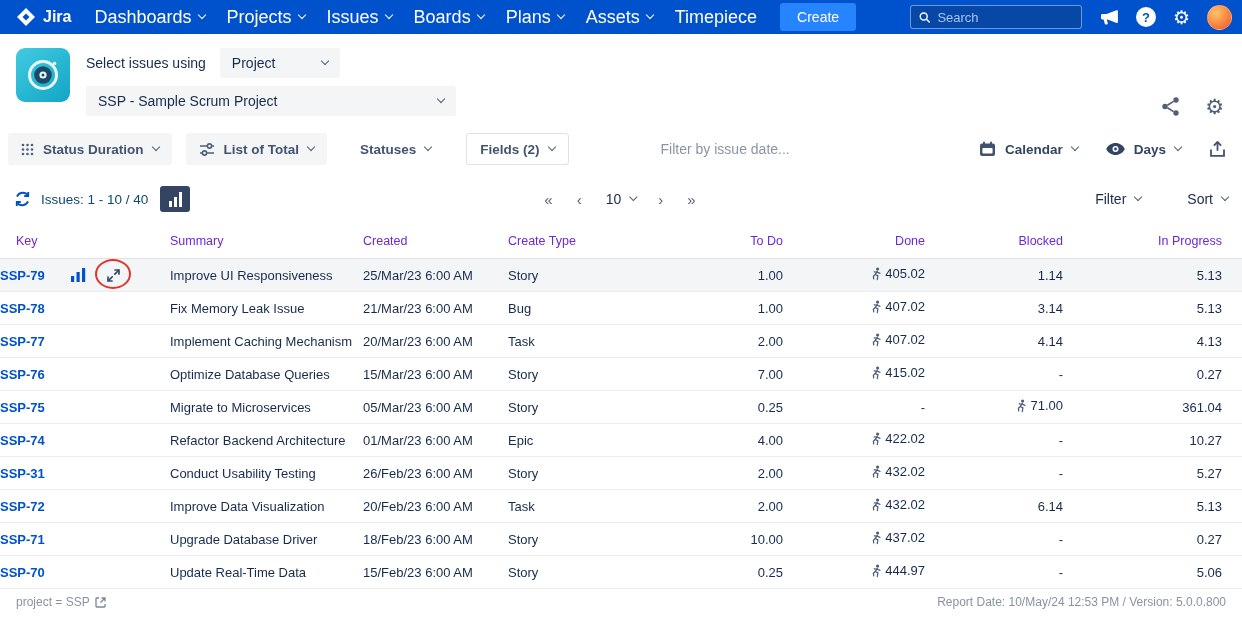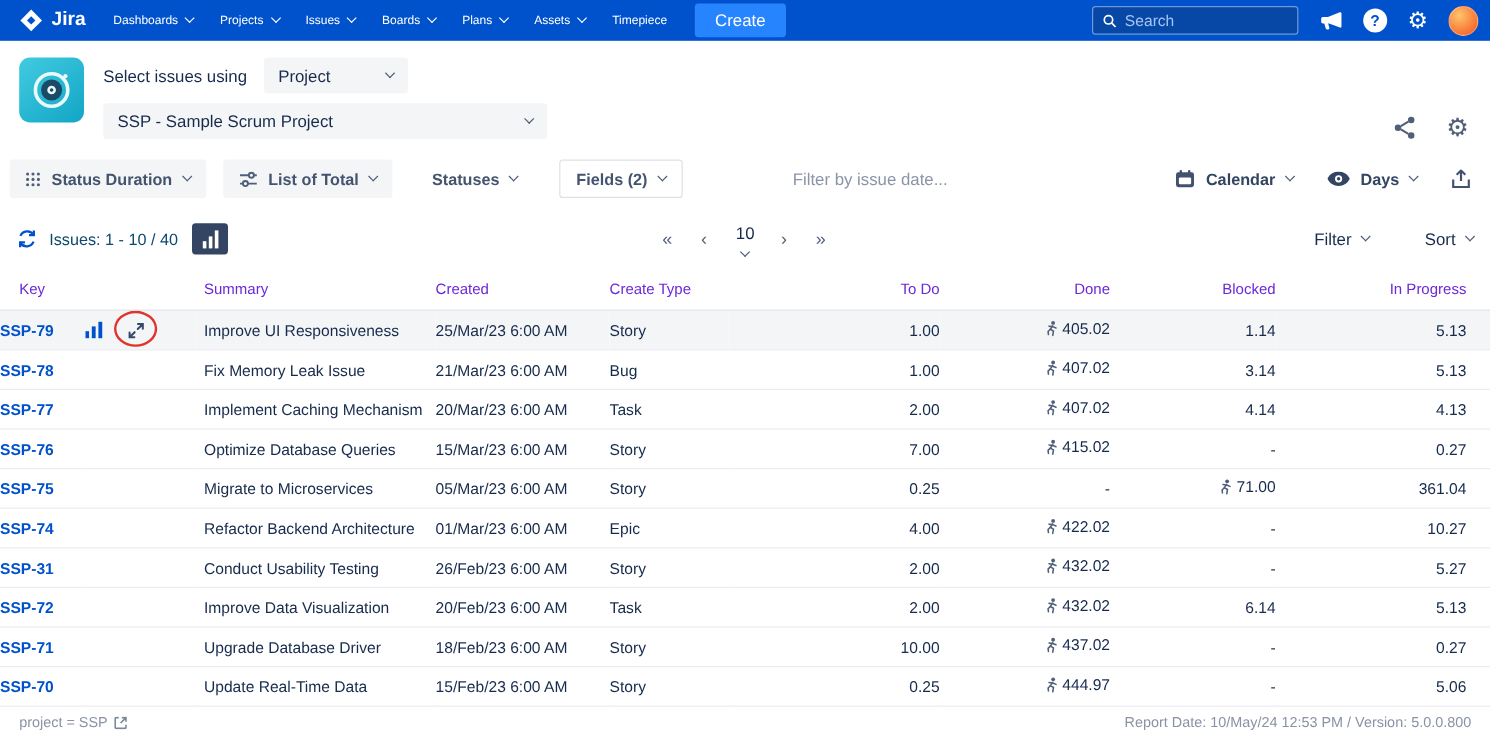--- a/index.html
+++ b/index.html
@@ -5,21 +5,21 @@
   * { box-sizing: border-box; margin: 0; padding: 0; }
   html,body { width:1242px; height:617px; }
   body {
     font-family: "Liberation Sans", sans-serif;
     background:#fff; color:#172B4D; position:relative; overflow:hidden;
   }
   
   .topnav { display:flex; align-items:center; height:34px; background:#0052CC; padding:0 10px; color:#fff; }
   .brand { display:flex; align-items:center; gap:7px; padding:0 12px 0 6px; font-size:16px; font-weight:700; cursor:pointer; }
   .nav-menu { display:flex; align-items:center; height:34px; }
-  .nav-item { display:flex; align-items:center; gap:7px; padding:0 11px; font-size:10px; height:34px; cursor:pointer; white-space:nowrap; }
+  .nav-item { display:flex; align-items:center; gap:7px; padding:0 11px; font-size:18px; height:34px; cursor:pointer; white-space:nowrap; }
   .chev { width:6px; height:6px; border-right:1.7px solid currentColor; border-bottom:1.7px solid currentColor;
           transform:rotate(45deg); display:inline-block; margin-top:-4px; }
   .create-btn { margin-left:12px; background:#2684FF; color:#fff; border:none; border-radius:3px;
                 font-family:inherit; font-size:14px; font-weight:500; padding:6px 17px; cursor:pointer; }
   .nav-right { margin-left:auto; display:flex; align-items:center; gap:17px; }
   .search-box { display:flex; align-items:center; gap:7px; background:#0747A6; border:1px solid rgba(166,197,245,.65);
                 border-radius:3px; height:24px; padding:0 8px; width:172px; }
   .search-box input { background:transparent; border:none; outline:none; color:#fff; font-size:13px; width:100%; font-family:inherit; }
   .search-box input::placeholder { color:#A6C5F5; }
   .gear-char { font-size:19px; line-height:1; cursor:pointer; }
@@ -57,21 +57,21 @@
 
   
   .issues-bar { position:relative; display:flex; align-items:center; margin-top:16px; padding:0 14px; height:34px; }
   .issues-count { margin-left:10px; font-size:13.5px; color:#0c4a6e; }
   .chart-btn { margin-left:12px; width:30px; height:26px; background:#344563; border-radius:3px;
                display:flex; align-items:flex-end; justify-content:center; gap:2px; padding:5px 6px; cursor:pointer; }
   .chart-btn .bar { width:3px; background:#fff; display:inline-block; }
   .pagination { position:absolute; left:50%; transform:translateX(-50%); display:flex; align-items:center; gap:22px;
                 font-size:15px; color:#505F79; }
   .pg-arrow { cursor:pointer; letter-spacing:2px; line-height:1; }
-  .page-size { display:flex; align-items:center; gap:9px; font-size:14px; color:#172B4D; cursor:pointer;flex-direction:column; }
+  .page-size { display:flex; align-items:center; gap:9px; font-size:14px; color:#172B4D; cursor:pointer; }
   .page-size .chev { color:#505F79; }
   .bar-right { margin-left:auto; display:flex; gap:46px; }
   .bar-right .tb-item { font-weight:400; font-size:14px; color:#172B4D; }
 
   
   table { width:100%; border-collapse:collapse; margin-top:14px; table-layout:fixed; }
   th { font-size:12.5px; font-weight:400; color:#6d28d9; text-align:left; padding:4px 0 10px; border-bottom:1px solid #DFE1E6; cursor:pointer; }
   th.th-key { padding-left:16px; }
   th.th-summary { padding-left:7px; }
   th.th-num { text-align:right; }

